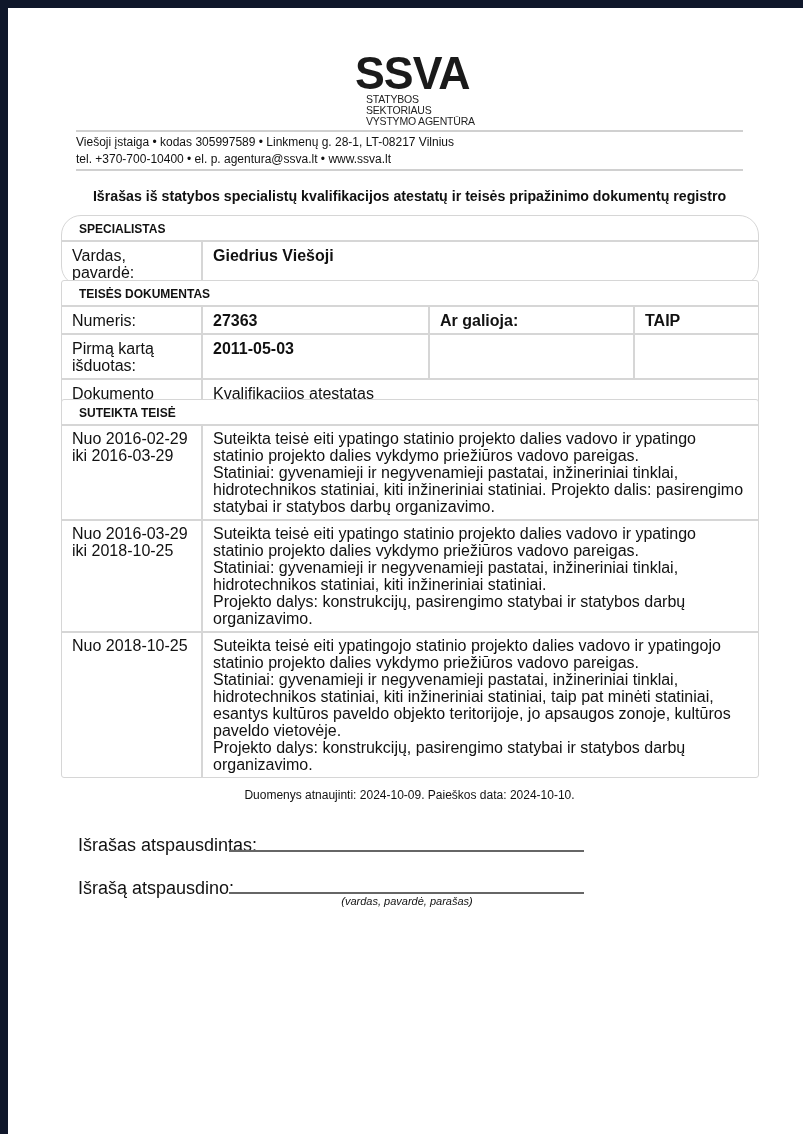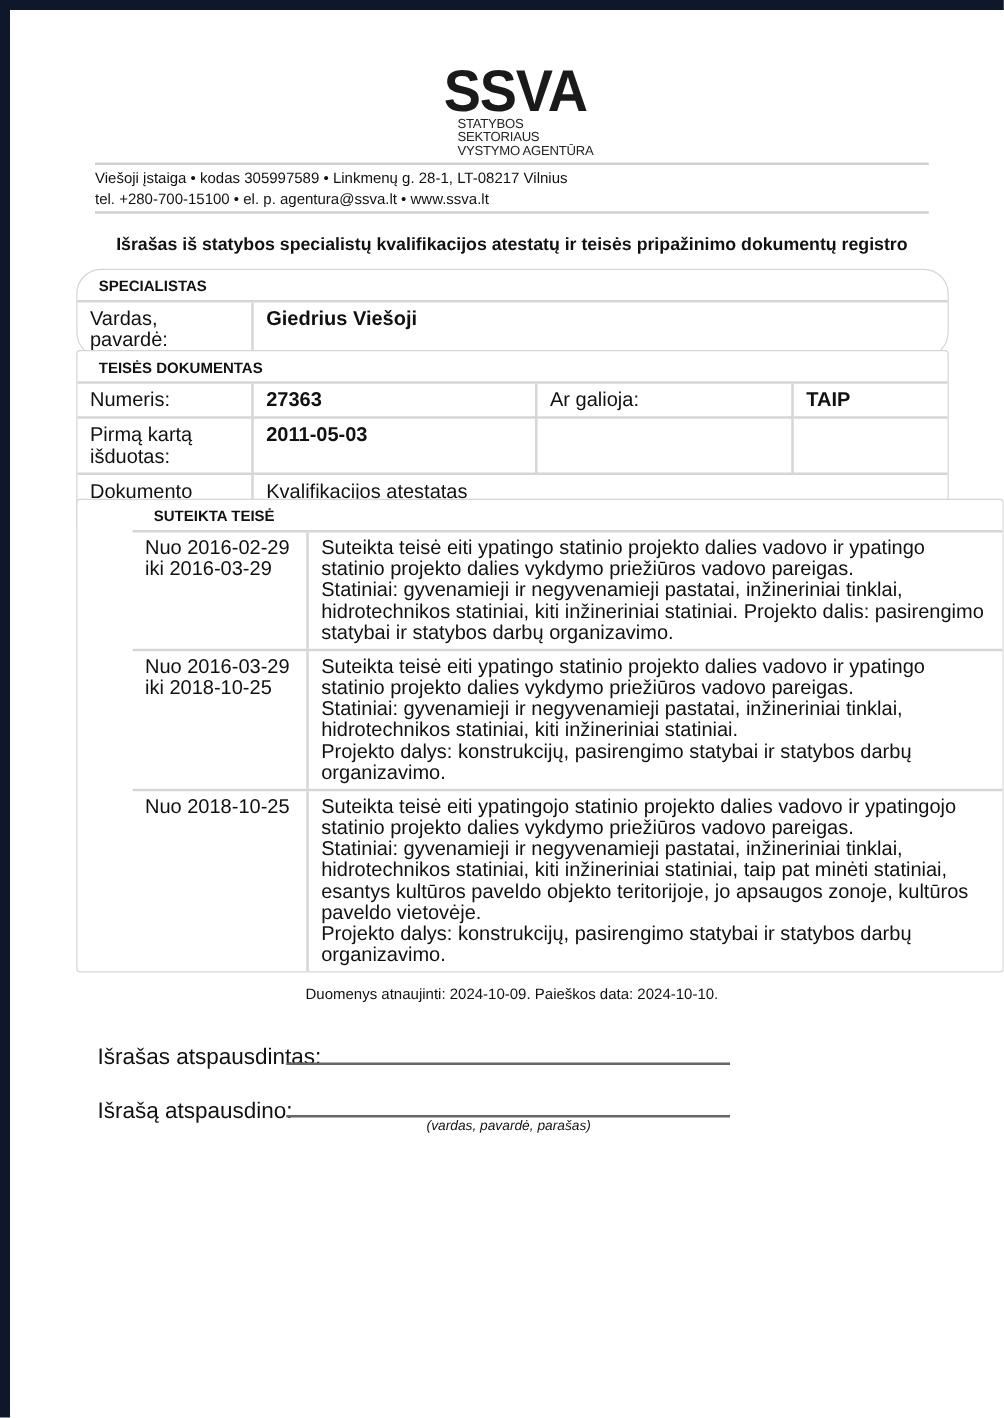--- a/index.html
+++ b/index.html
@@ -61,21 +61,21 @@
 <div class="page">
 
   <div class="logo">
     <div class="logo-main">SSVA</div>
     <div class="logo-sub">STATYBOS SEKTORIAUS</div>
     <div class="logo-sub">VYSTYMO AGENTŪRA</div>
   </div>
 
   <div class="contact">
     <div>Viešoji įstaiga • kodas 305997589 • Linkmenų g. 28-1, LT-08217 Vilnius</div>
-    <div>tel. +280-700-15100 • el. p. agentura@ssva.lt • www.ssva.lt</div>
+    <div>tel. +370-700-10400 • el. p. agentura@ssva.lt • www.ssva.lt</div>
   </div>
 
   <div class="doc-title">Išrašas iš statybos specialistų kvalifikacijos atestatų ir teisės pripažinimo dokumentų registro</div>
 
   <div class="section" style="top:207px;border-radius:20px;">
     <div class="section-header">SPECIALISTAS</div>
     <table>
       <tbody>
           <tr>
         <td class="label" style="width:119px;">Vardas, pavardė:</td>
@@ -85,38 +85,38 @@
       </table>
   </div>
 
   <div class="section" style="top:272px;">
     <div class="section-header">TEISĖS DOKUMENTAS</div>
     <table>
       <tbody>
           <tr>
         <td class="label" style="width:119px;">Numeris:</td>
         <td class="bold" style="width:205px;">27363</td>
-        <td style="width:183px;">Ar galioja:</td>
+        <td style="width:183px;font-weight:bold;">Ar galioja:</td>
         <td class="bold">TAIP</td>
       </tr>
       <tr>
         <td class="label">Pirmą kartą išduotas:</td>
         <td class="bold">2011-05-03</td>
         <td>&nbsp;</td>
         <td>&nbsp;</td>
       </tr>
       <tr>
         <td class="label">Dokumento tipas:</td>
         <td colspan="3">Kvalifikacijos atestatas</td>
       </tr>
     </tbody>
       </table>
   </div>
 
-  <div class="section rights" style="top:391px;padding-left:44px;">
+  <div class="section rights" style="top:391px;">
     <div class="section-header">SUTEIKTA TEISĖ</div>
     <table>
       <tbody>
           <tr>
         <td class="label" style="width:119px;">
           <div>Nuo 2016-02-29</div>
           <div>iki 2016-03-29</div>
         </td>
         <td>
           <div>Suteikta teisė eiti ypatingo statinio projekto dalies vadovo ir ypatingo statinio projekto dalies vykdymo priežiūros vadovo pareigas.</div>

